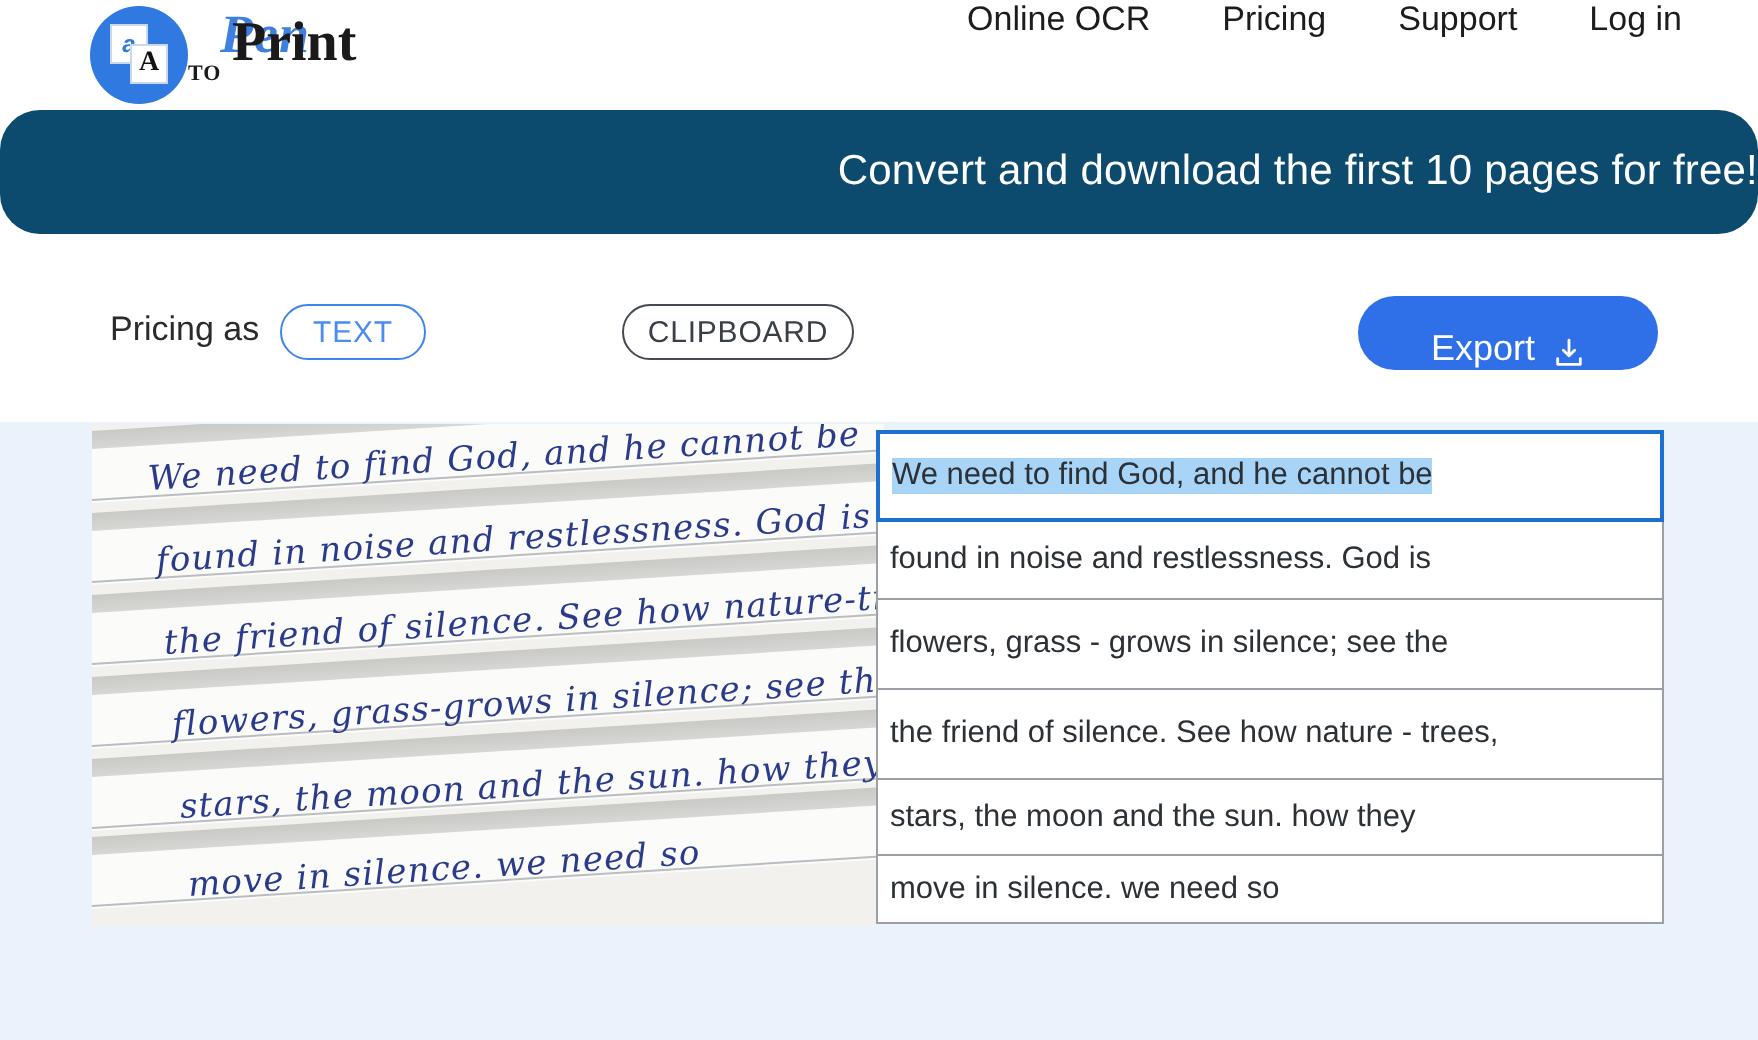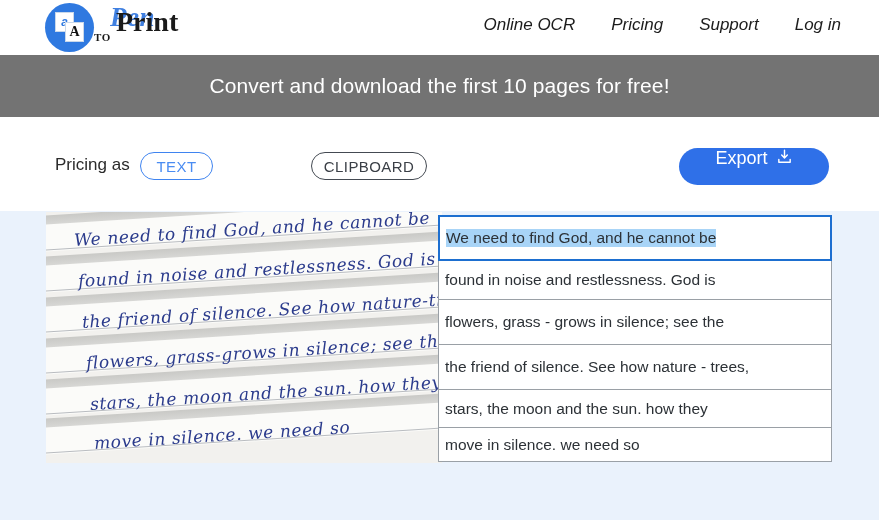--- a/index.html
+++ b/index.html
@@ -52,33 +52,33 @@
     font-weight:700; font-size:11px; color:#1a1a1a; letter-spacing:0.5px;
   }
   .wm-print {
     position:absolute; left:22px; top:4px;
     font-family:"Liberation Serif", serif;
     font-weight:700; font-size:28px; color:#1a1a1a; letter-spacing:0px;
   }
 
   .nav {
     position:absolute; right:38px; top:0; height:49px;
-    display:flex; align-items:center; gap:0px;font-style:italic;
+    display:flex; align-items:flex-start; gap:0px;
   }
   .nav a {
     color:#1c1c1c; text-decoration:none; font-size:17px;
     padding:0 18px; white-space:nowrap;
   }
   .nav a:last-child { padding-right:0px; }
 
   
   .banner {
     position:absolute; left:0; top:55px; width:879px; height:62px;
-    background:#737373;
-    display:flex; align-items:center; justify-content:center;
+    background:#0c4a6e;
+    display:flex; align-items:center; justify-content:flex-end;border-radius:20px;
   }
   .banner span { color:#ffffff; font-size:21px; letter-spacing:0.1px; }
 
   
   .toolbar {
     position:absolute; left:0; top:117px; width:879px; height:94px;
     background:#ffffff;
   }
   .export-as-label {
     position:absolute; left:55px; top:155px;
@@ -93,21 +93,21 @@
   }
   .pill.active { border-color:#3f84f0; color:#4a8cf2; }
   #pill-text { left:140px; width:73px; }
   #pill-word { left:221px; width:79px; }
   #pill-clip { left:311px; width:116px; }
 
   .export-btn {
     position:absolute; left:679px; top:148px; width:150px; height:37px;
     background:#2f70e8; border:none; border-radius:19px;
     color:#ffffff; font-size:18px; cursor:pointer;
-    display:flex; align-items:flex-start; justify-content:center; gap:8px;
+    display:flex; align-items:flex-end; justify-content:center; gap:8px;
   }
   .dl-icon { display:block; width:17px; height:17px; }
 
   
   .content {
     position:absolute; left:0; top:211px; width:879px; height:309px;
     background:#eaf2fc;
   }
 
   

